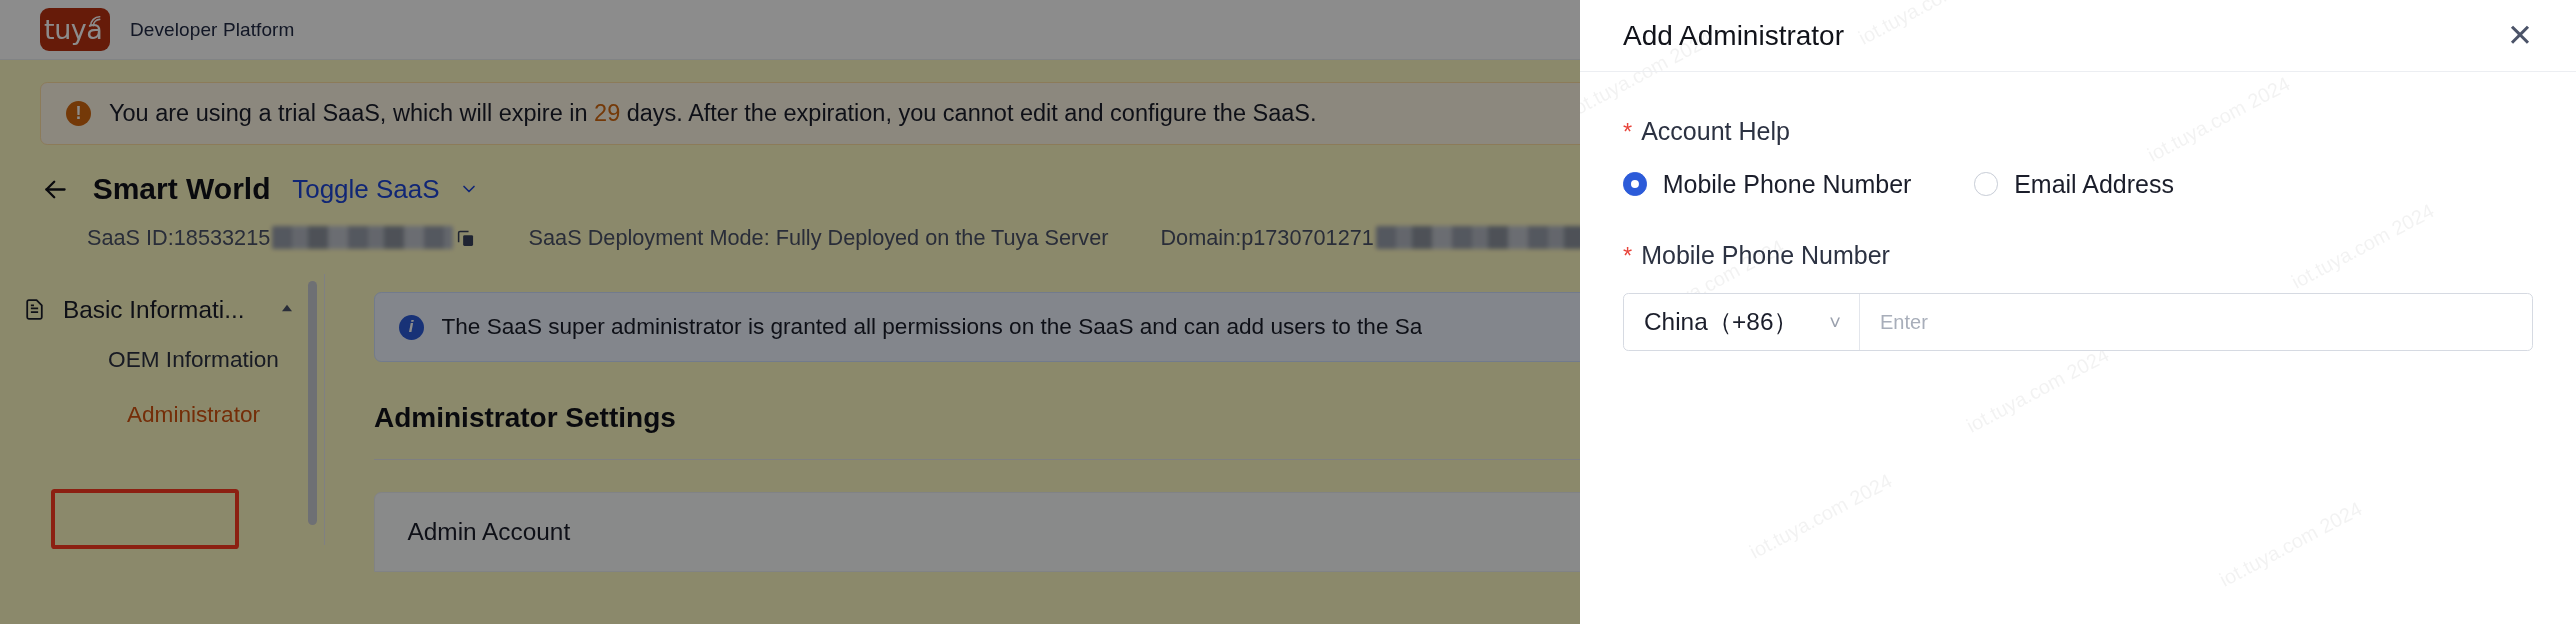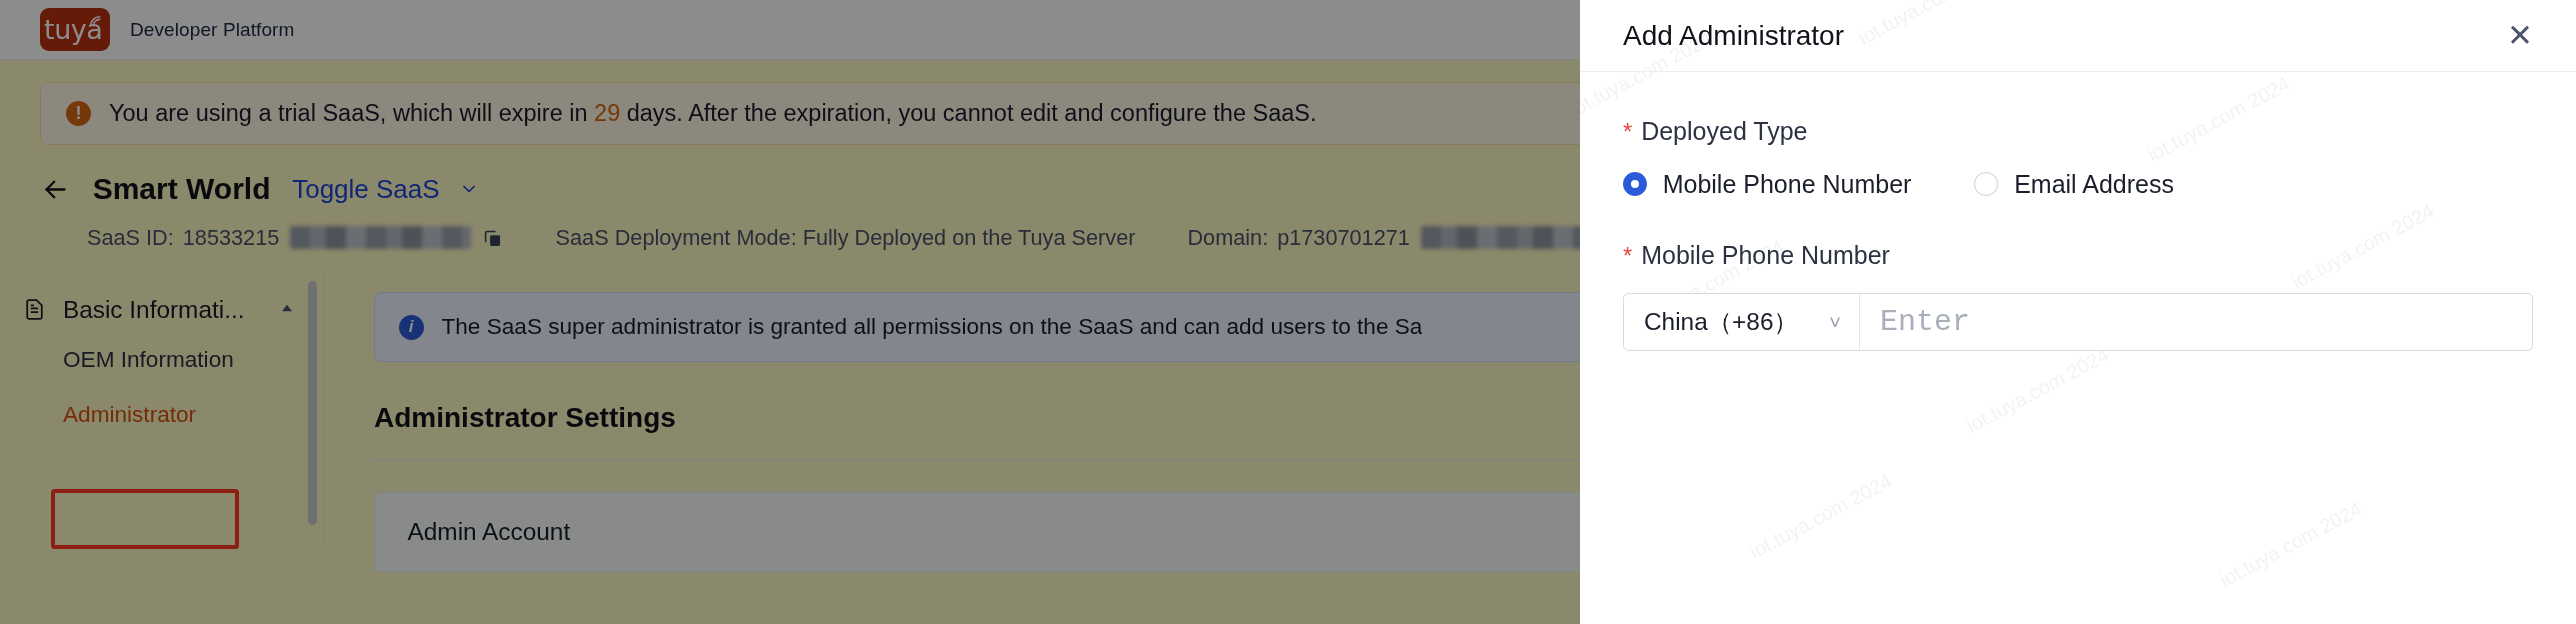--- a/index.html
+++ b/index.html
@@ -117,40 +117,41 @@
 
   .meta-row {
     display: flex; align-items: center;
     gap: 0;
     margin-top: 14.4px;
     padding-left: 47px;
     font-size: 21.7px;
     color: #4b5368;
     white-space: nowrap;
   }
-  .meta-item { display: flex; align-items: center; gap: 9px; margin-right: 52px; }
+  .meta-item { display: flex; align-items: center; margin-right: 52px; }
   .redacted {
     display: inline-block;
     height: 23.5px;
     background: repeating-linear-gradient(90deg,#9aa0ad 0 20px,#b6bbc5 20px 36px,#8e949f 36px 56px,#c3c7cf 56px 76px);
     border-radius: 1.8px;
     vertical-align: middle;
     filter: blur(2.3px);
     margin: 0 1.8px;
   }
   .copy-icon { cursor: pointer; display: inline-flex; }
 
   
   .body-split { display: flex; margin-top: 23.5px; height: 271px; }
   .sidebar {
     width: 325px;
     border-right: 0.9px solid #e8eaef;
     padding-top: 12.6px;
     flex: 0 0 auto;
     position: relative;
+    text-align: center;
   }
   .side-group {
     display: flex; align-items: center; gap: 16.2px;
     padding: 9px 27px 9px 21.7px;
     font-size: 24.4px; color: #1b1e2b;
     cursor: pointer;
   }
   .side-group .caret { margin-left: auto; }
   .side-item {
     padding: 14.4px 0 14.4px 63px;
@@ -295,23 +296,23 @@
     border-right: 0.9px solid #e3e6ec;
     font-size: 24.4px; color: #1b1e2b;
     cursor: pointer; white-space: nowrap;
     flex: 0 0 auto;
   }
   .cc-select .chev-small { color: #9aa0ad; font-size: 20px; margin-left: 9px; }
   .phone-input {
     flex: 1 1 auto;
     border: none; outline: none;
     padding: 0 20px;
-    font-size: 30px;
+    font-size: 20px;
     color: #000000;
-    font-family: Liberation Mono, monospace;
+    font-family: Liberation Sans, sans-serif;
     background: transparent;
   }
   .phone-input::placeholder { color: #a8aeba; }
 </style>
 </head>
 <body>
 
 <div id="page-root">
 
   <div class="app-header">
@@ -441,21 +442,21 @@
 
   <div class="drawer-head">
     <div class="drawer-title">Add Administrator</div>
     <div class="drawer-close">✕</div>
   </div>
 
   <div class="drawer-body">
 
     <div class="field-label">
       <span class="req">*</span>
-      <span>Deployed Type</span>
+      <span>Account Help</span>
     </div>
 
     <div class="radio-row">
       <div class="radio-opt">
         <span class="radio-dot checked"></span>
         <span class="radio-label">Mobile Phone Number</span>
       </div>
       <div class="radio-opt">
         <span class="radio-dot"></span>
         <span class="radio-label">Email Address</span>

